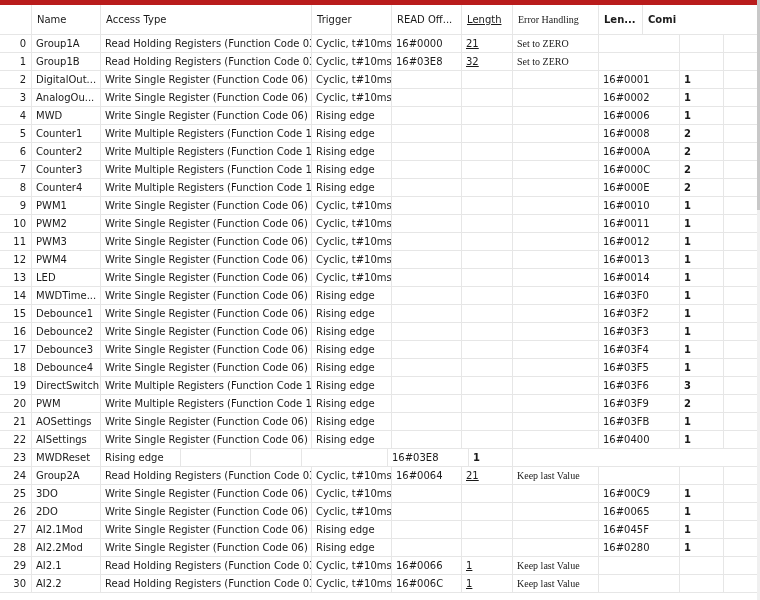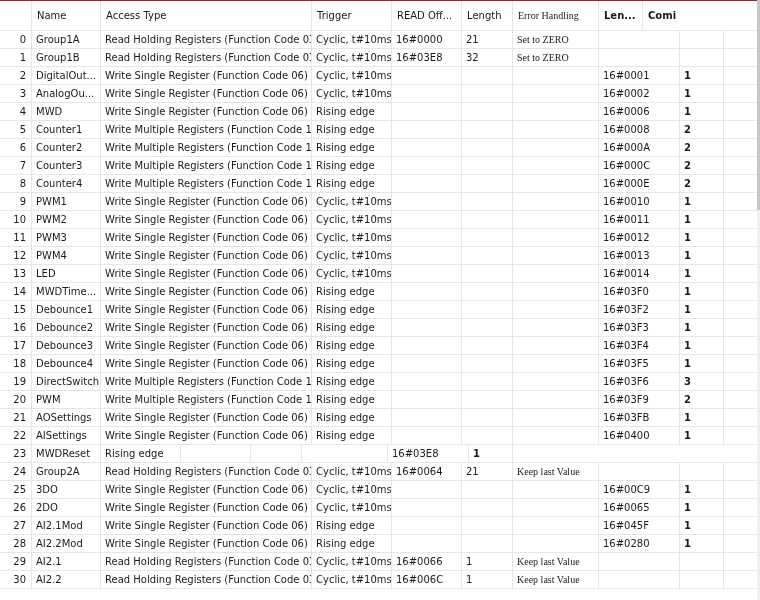--- a/index.html
+++ b/index.html
@@ -1,36 +1,36 @@
 <!DOCTYPE html>
 <html><head>
   <meta charset="utf-8">
   <style>
     html, body { margin: 0; padding: 0; background: #ffffff; }
     body {
       width: 760px; height: 600px; overflow: hidden; position: relative;
       font-family: "DejaVu Sans", "Liberation Sans", sans-serif;
       font-size: 10px; color: #1a1a1a;
     }
-    .grid { position: absolute; left: 0; top: 0; width: 760px; border-top: 1px solid #b91c1c; }
+    .grid { position: absolute; left: 0; top: 0; width: 760px; border-top: 5px solid #b91c1c; }
     .row { display: flex; height: 18px; border-bottom: 1px solid #e6e6e6; box-sizing: border-box; }
     .header { height: 30px; border-bottom: 1px solid #e6e6e6; }
     .cell {
       box-sizing: border-box; border-right: 1px solid #e6e6e6;
       padding: 0 4px; white-space: nowrap; overflow: hidden;
       display: flex; align-items: center; line-height: 17px;
     }
     .header .cell { align-items: center; padding-left: 5px; }
     .c-idx { width: 32px; justify-content: flex-end; padding-right: 5px; }
     .header .c-idx { justify-content: flex-end; }
     .c-name { width: 69px; }
     .c-acc { width: 211px; }
     .c-trig { width: 80px; text-align: right; }
     .c-roff { width: 70px; }
-    .c-len { width: 51px; }
+    .c-len { width: 51px; text-decoration: underline; }
     .c-err { width: 86px; font-family: Liberation Serif, serif; }
     .c-woff { width: 81px; }
     .c-wlen { width: 44px; font-weight: bold; }
     .c-com { width: 36px; border-right: none; font-weight: bold; }
     .scrollbar {
       position: absolute; right: 0; top: 0; width: 3px; height: 600px; background: #f0f0f0;
     }
     .scrollbar .thumb { position: absolute; right: 0; top: 0; width: 3px; height: 210px; background: #c8c8c8; }
   </style>
 </head>

